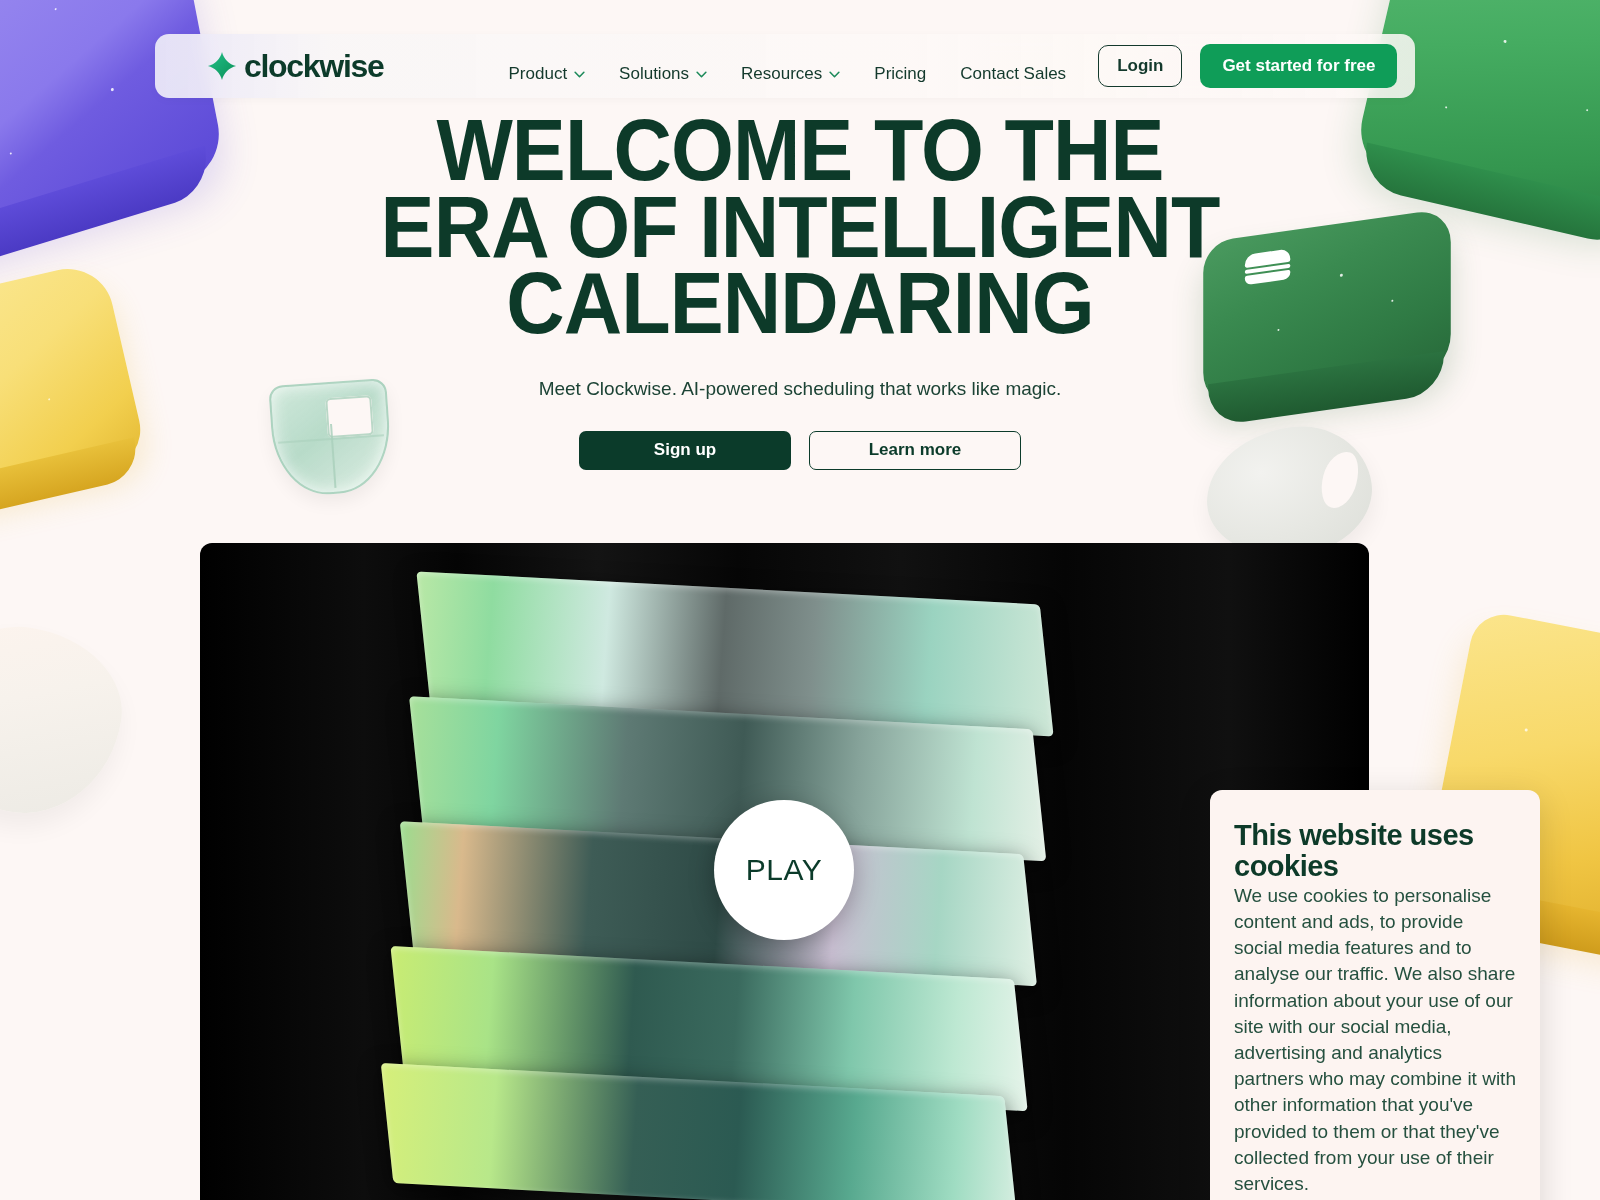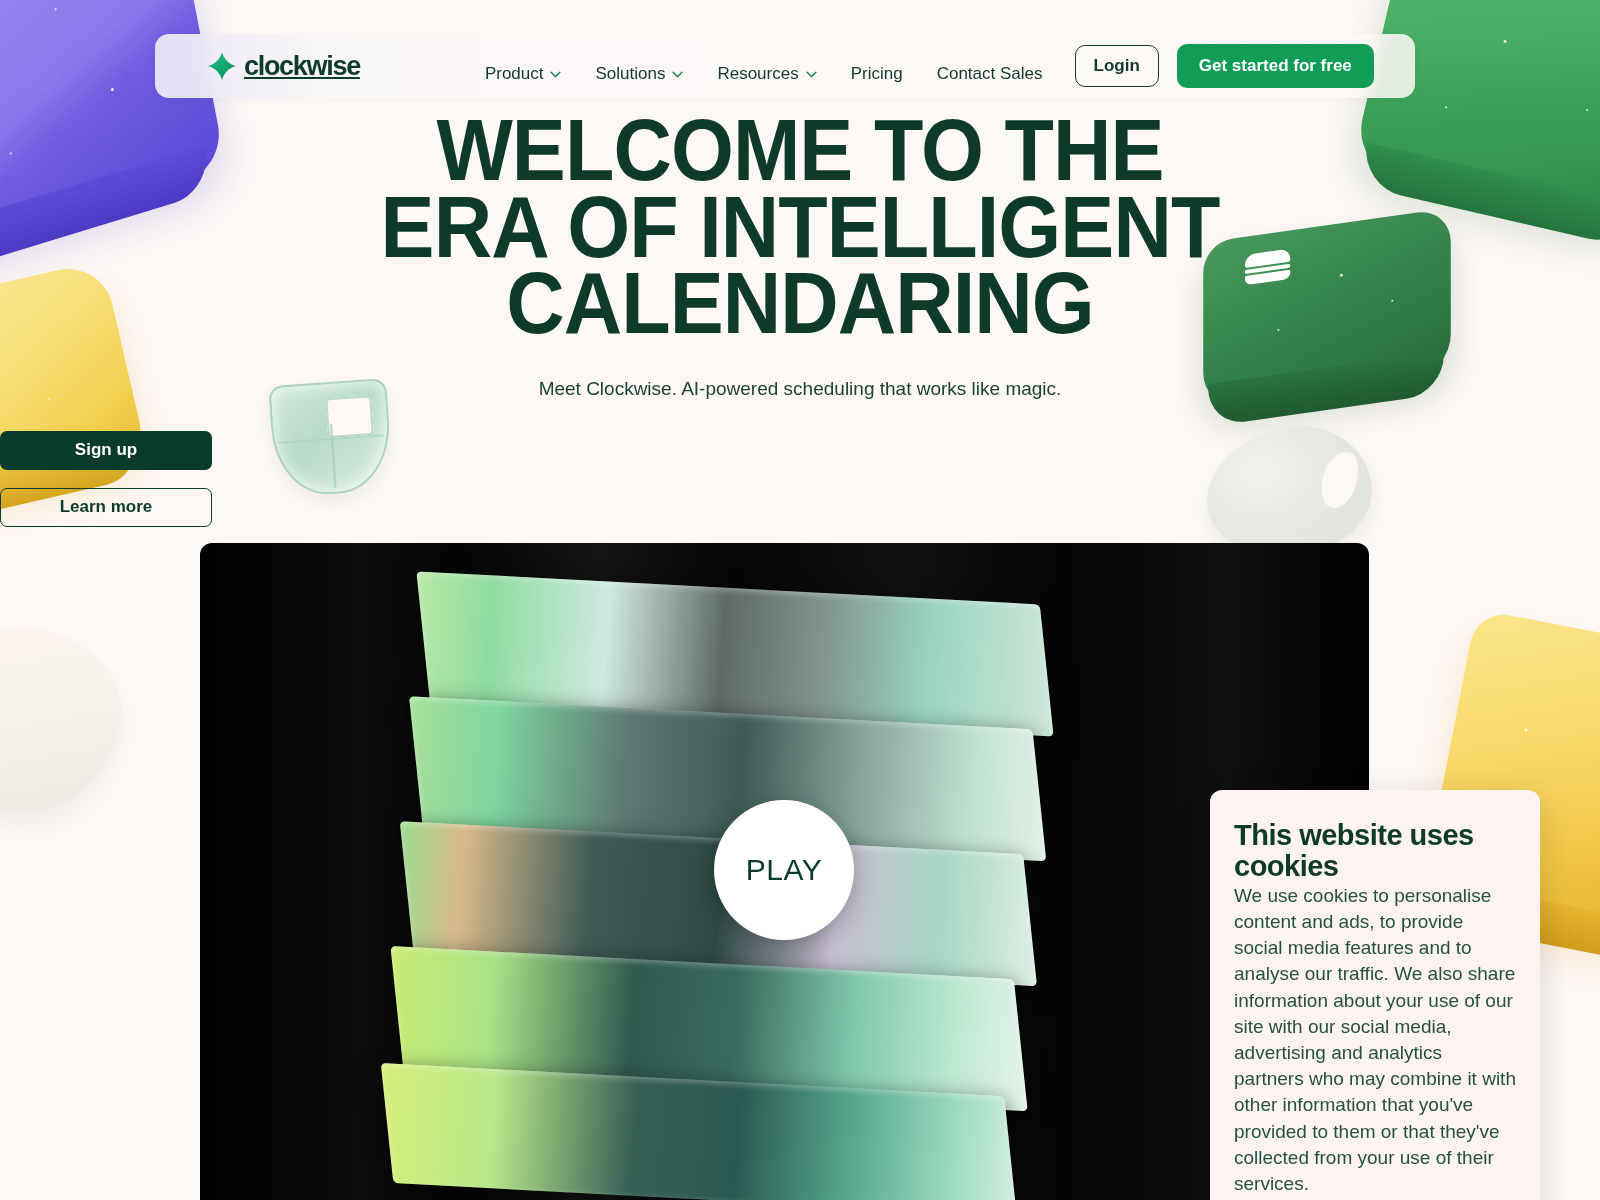--- a/index.html
+++ b/index.html
@@ -172,22 +172,22 @@
     background: linear-gradient(90deg, rgba(233,230,247,.96) 0%, rgba(249,246,246,.93) 14%, rgba(253,248,246,.92) 60%, rgba(253,248,246,.86) 100%);
     backdrop-filter: blur(8px);
     display: flex; align-items: center;
     padding: 0 10px 0 52px;
     box-shadow: 0 2px 10px rgba(0,0,0,.03);
   }
 
   .logo { display: flex; align-items: center; gap: 7px; cursor: pointer; }
   .logo-mark { width: 30px; height: 30px; display: block; }
   .logo-text {
-    font-size: 27px; font-weight: 700; color: #0c3b2a;
-    letter-spacing: -1.3px; line-height: 1; text-decoration: underline;
+    font-size: 32px; font-weight: 700; color: #0c3b2a;
+    letter-spacing: -1.3px; line-height: 1;
   }
 
   .nav { display: flex; align-items: center; gap: 34px; margin-left: 125px; }
   .nav-item {
     display: flex; align-items: center; gap: 7px;
     font-size: 17px; color: #13392c; cursor: pointer; white-space: nowrap; margin-top: 16px;
   }
   .chev {
     width: 11px; height: 7px; display: block; color: #1d8a5a;
   }
@@ -209,21 +209,21 @@
   .hero h1 {
     font-size: 87px; line-height: .88; font-weight: 700;
     color: #0d3a29; letter-spacing: -1px;
     transform: scaleX(.93); font-family: "Liberation Sans", sans-serif;
   }
   .hero h1 span { display: block; }
   .hero-sub {
     margin-top: 36px; font-size: 19px; color: #1c4335;
   }
   .cta-row {
-    margin-top: 31px; display: flex; justify-content: center; gap: 18px; flex-direction: column;
+    margin-top: 31px; display: flex; justify-content: center; gap: 18px;
   }
   .btn-signup {
     width: 212px; height: 39px; border: none; border-radius: 7px;
     background: #0b3b2a; color: #fff; font-size: 17px; font-weight: 700;
     cursor: pointer; font-family: inherit;
   }
   .btn-learn {
     width: 212px; height: 39px; border-radius: 7px;
     background: transparent; border: 1.6px solid #0b3b2a;
     color: #0b3b2a; font-size: 17px; font-weight: 700;

